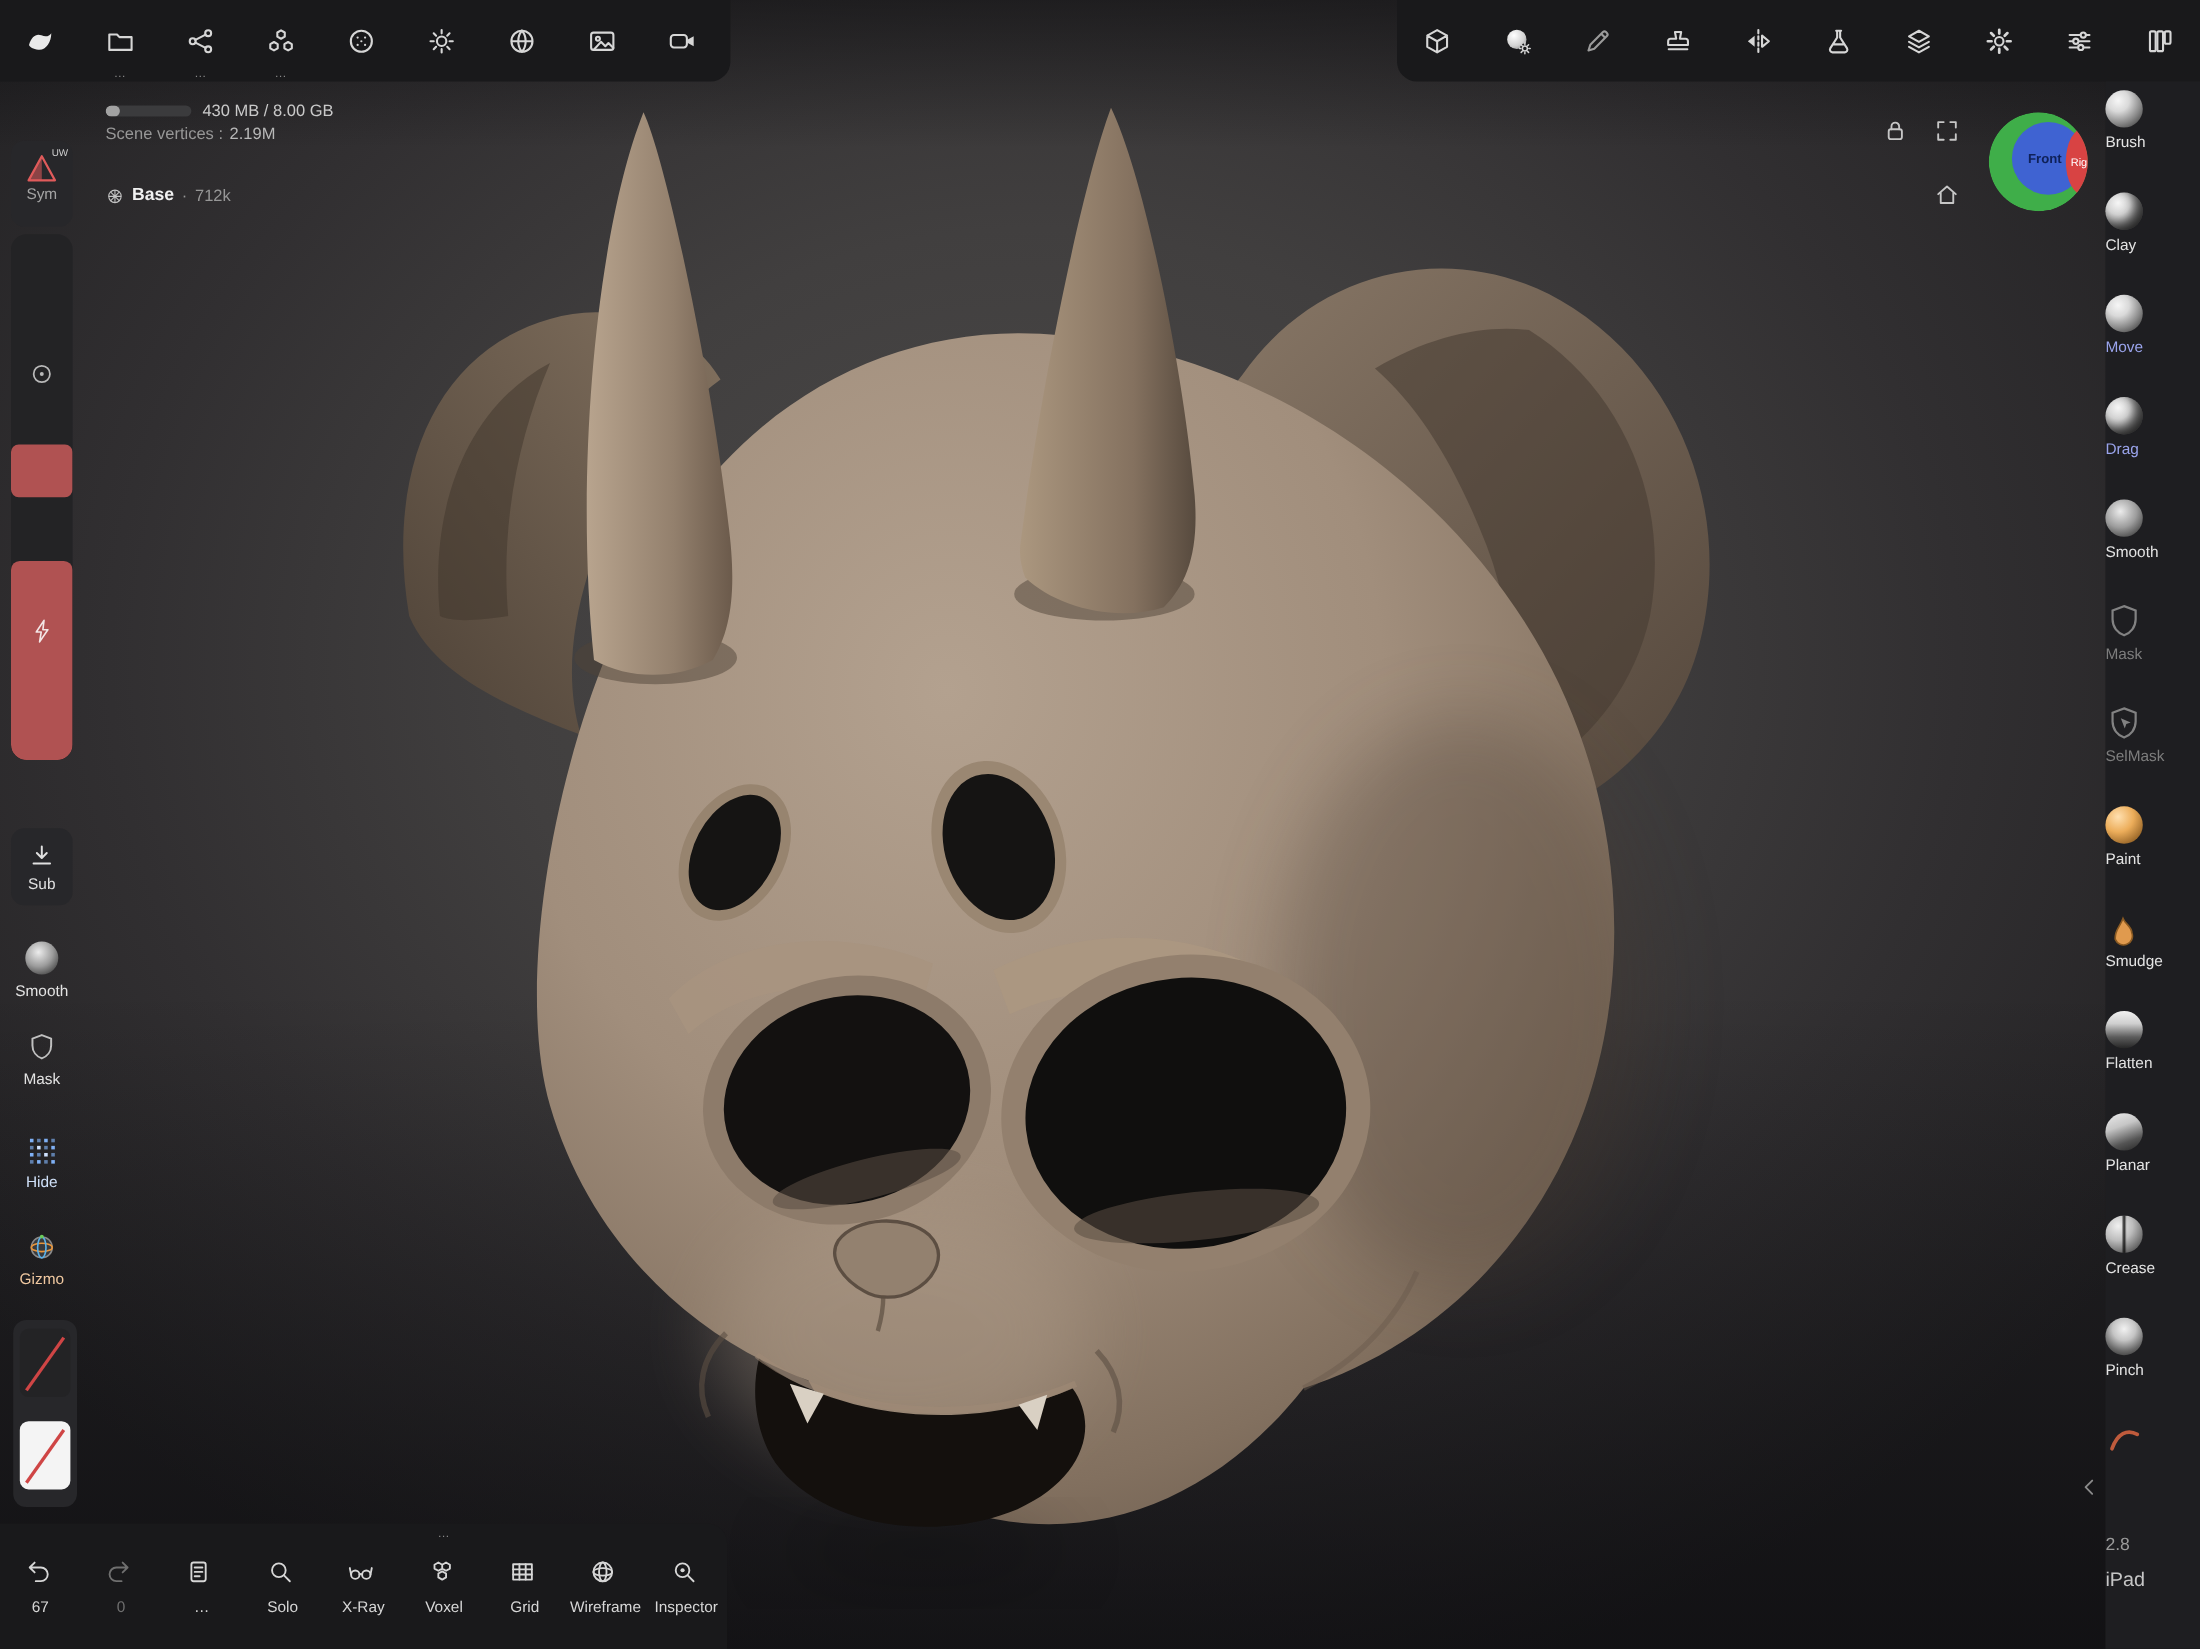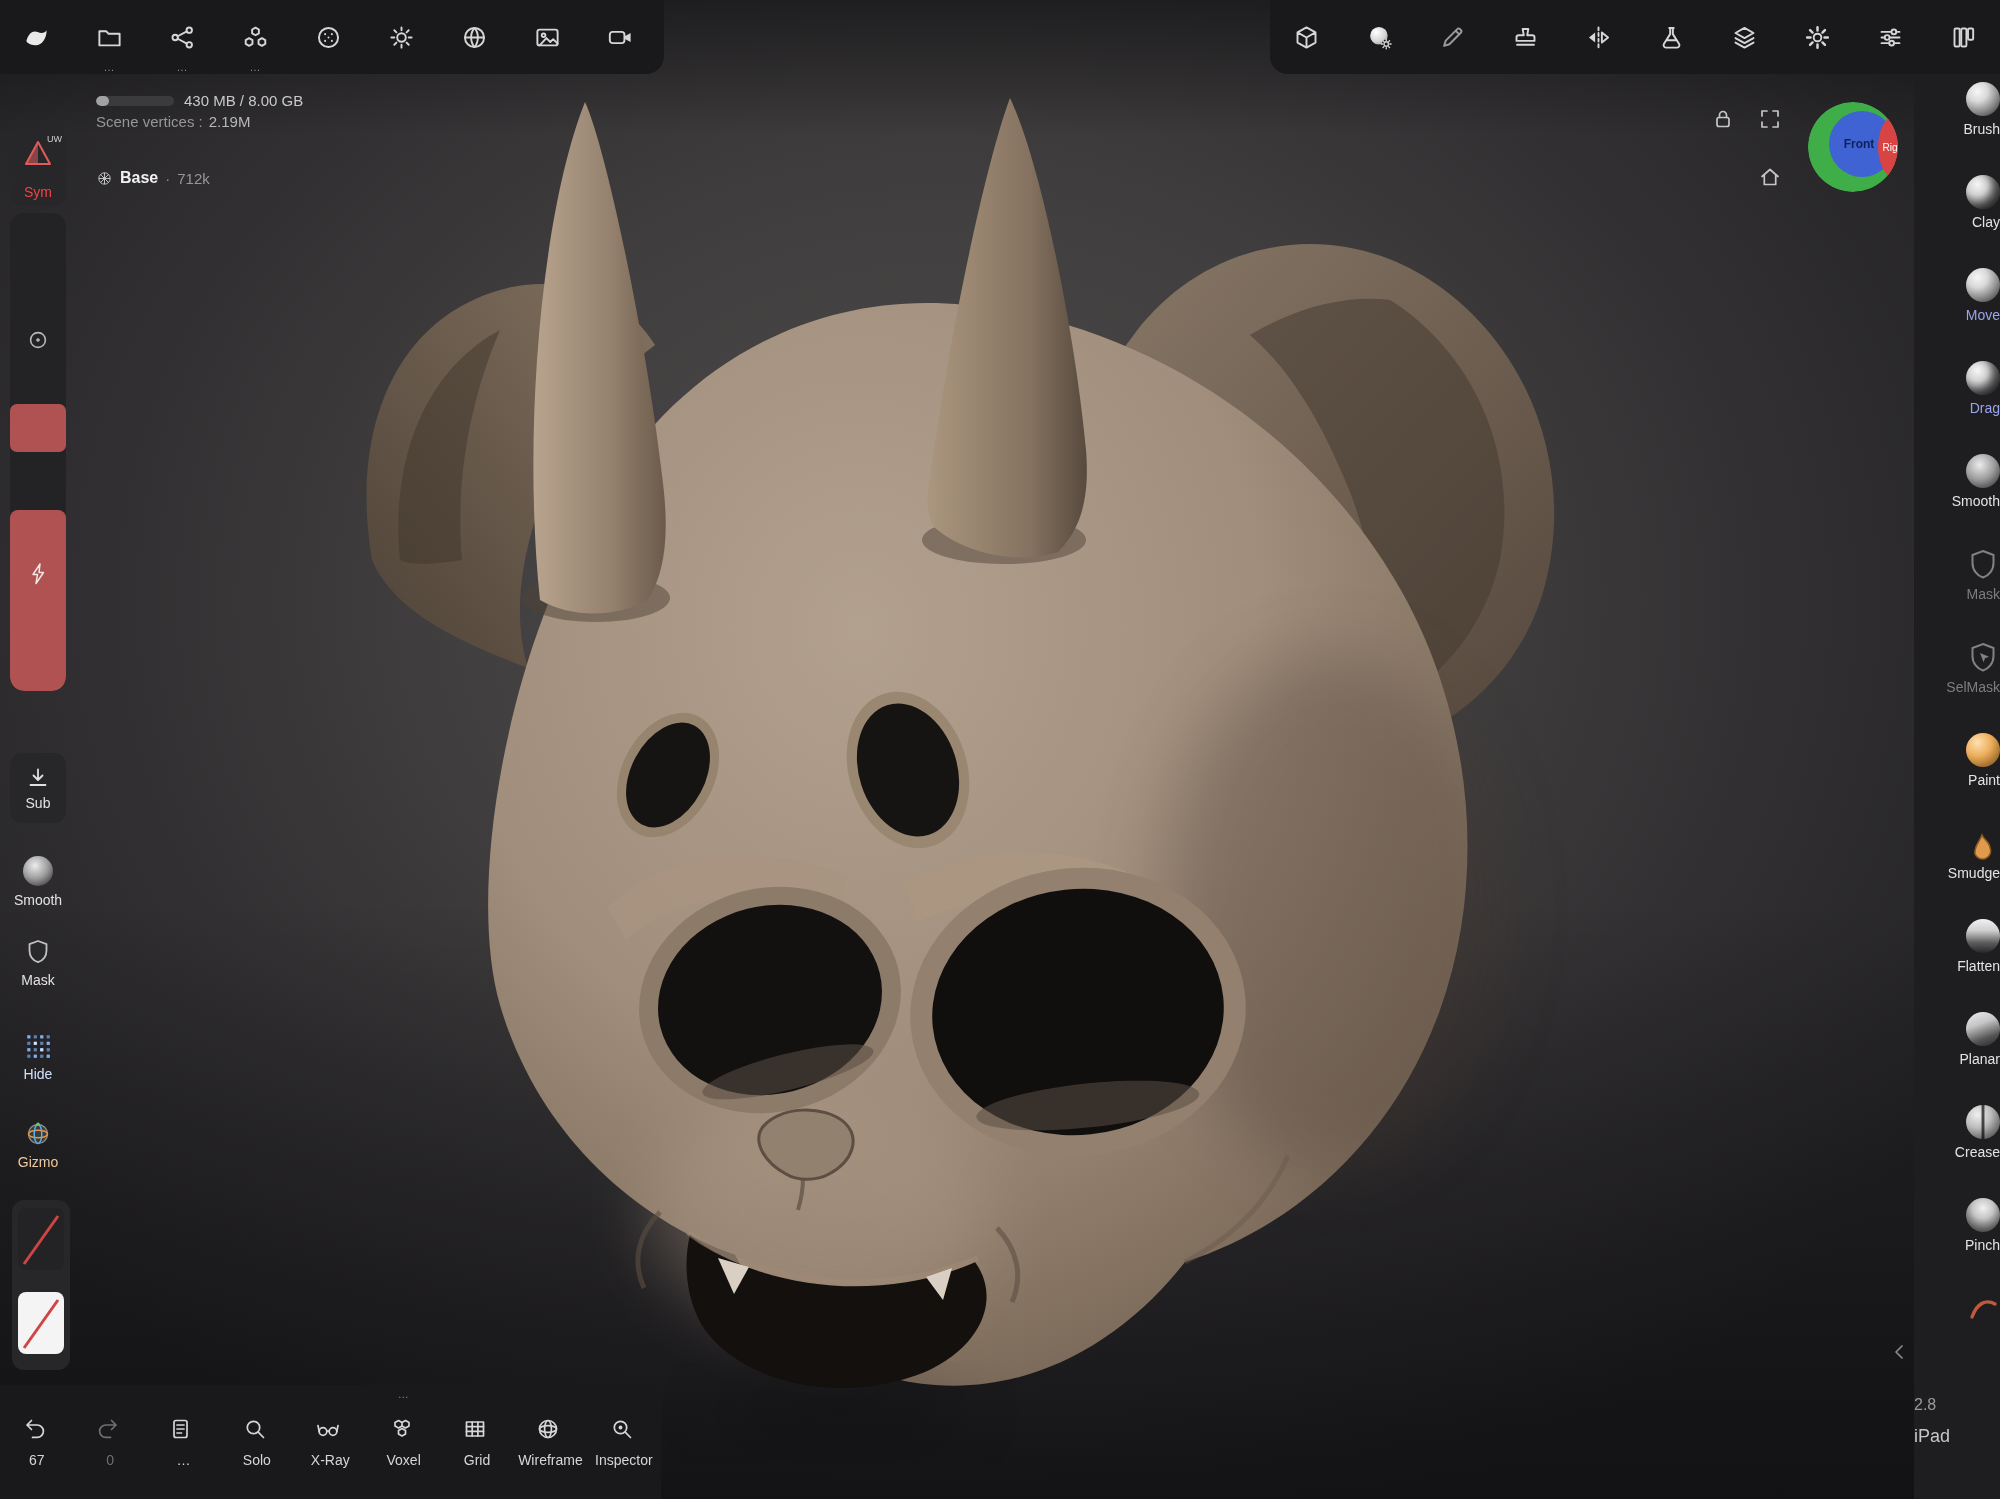--- a/index.html
+++ b/index.html
@@ -30,21 +30,21 @@
   .swatch svg{width:100%;height:100%;display:block;}
   
   .bbar{position:absolute;left:0;bottom:0;width:661px;height:114px;background:#19191b;border-radius:0 18px 0 0;display:flex;z-index:6;}
   .bslot{width:73.4px;display:flex;flex-direction:column;align-items:center;justify-content:center;gap:7px;position:relative;}
   .bslot svg{width:28px;height:28px;stroke:#d6d6d6;stroke-width:1.7;fill:none;stroke-linecap:round;stroke-linejoin:round;}
   .bslot .blabel{font-size:14px;color:#d6d6d6;white-space:nowrap;}
   .bslot.dim svg{stroke:#6f6f6f;}
   .bslot.dim .blabel{color:#6f6f6f;}
   
   .tstrip{position:absolute;right:0;top:74px;bottom:0;width:86px;background:#1e1e21;display:flex;flex-direction:column;align-items:center;padding-top:8px;z-index:6;}
-  .tool{height:93px;width:100%;display:flex;flex-direction:column;align-items:flex-end;gap:5px;}
+  .tool{height:93px;width:100%;display:flex;flex-direction:column;align-items:flex-start;gap:5px;}
   .tlbl{font-size:14px;color:#e3e3e3;}
   .tool.active .tlbl{color:#9aa4ec;}
   .tool.disabled .tlbl{color:#7d7d7d;}
   .tool.disabled .ticon{opacity:.8;}
   .ball{width:34px;height:34px;border-radius:50%;}
   .b-light{background:radial-gradient(circle at 34% 28%, #f6f6f6 0%, #d9d9d9 30%, #8a8a8a 62%, #2e2e2e 96%);}
   .b-light2{background:radial-gradient(circle at 34% 28%, #f6f6f6 0%, #d2d2d2 32%, #7d7d7d 64%, #262626 96%);box-shadow:inset -7px -5px 9px rgba(0,0,0,.5);}
   .b-rough{background:radial-gradient(circle at 40% 32%, #ececec 0%, #9c9c9c 48%, #4a4a4a 82%, #2a2a2a 100%);}
   .b-orange{background:radial-gradient(circle at 34% 28%, #ffe0b0 0%, #ecad5a 42%, #8a5a20 86%, #4a2e10 100%);}
   .b-flat{background:linear-gradient(180deg, #f1f1f1 0%, #cfcfcf 34%, #5c5c5c 70%, #262626 100%);}
@@ -314,21 +314,21 @@
     <span class="layercount">·</span>
     <span class="layercount">712k</span>
   </div>
 
   <div class="lpanel" style="left:10px;top:128px;width:56px;height:78px;">
     <svg style="position:absolute;left:13px;top:10px;width:30px;height:30px;">
       <path d="M15 4 27 26 H3 Z" stroke="#e05b5b" fill="none" stroke-width="2" stroke-linejoin="round"></path>
       <path d="M15 4 V26 H3 Z" fill="rgba(224,91,91,.55)"></path>
     </svg>
     <span style="position:absolute;right:4px;top:6px;font-size:9px;color:#cfcfcf;">UW</span>
-    <div class="lbl" style="position:absolute;left:0;right:0;bottom:6px;color:#ef4444;">Sym</div>
+    <div class="lbl" style="position:absolute;left:0;right:0;bottom:22px;color:#a3a3a3;">Sym</div>
   </div>
 
   <div class="lpanel" style="left:10px;top:213px;width:56px;height:478px;background:#232325;border-radius:14px;overflow:hidden;">
     <div style="position:absolute;left:0;right:0;top:0;height:240px;">
       <svg style="position:absolute;left:17px;top:116px;width:22px;height:22px;stroke:#b8b8b8;fill:none;stroke-width:1.6;">
           <circle cx="11" cy="11" r="7.4"></circle>
           <circle cx="11" cy="11" r="1.8" fill="#b8b8b8" stroke="none"></circle>
         </svg>
       <div class="slider-fill" style="top:191px;height:48px;border-radius:7px;"></div>
     </div>

